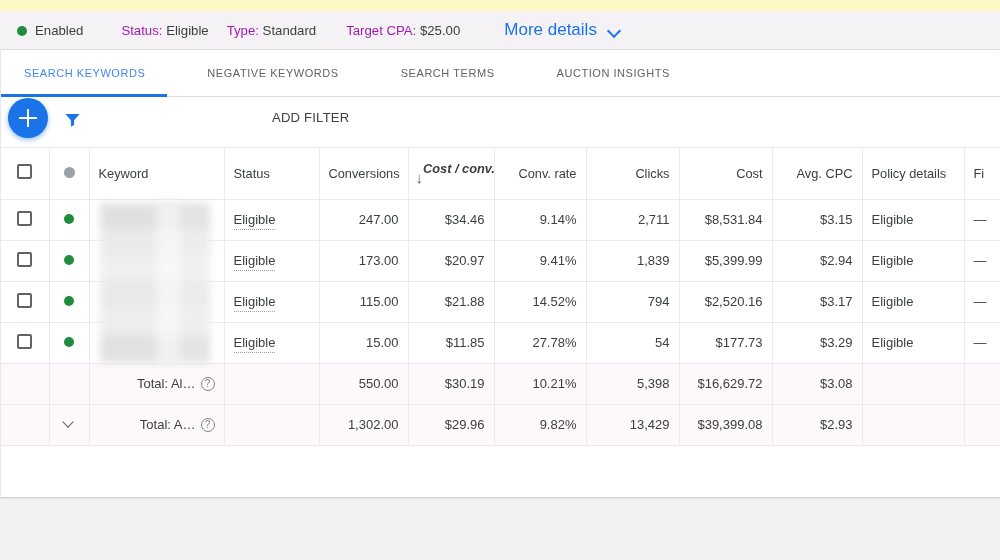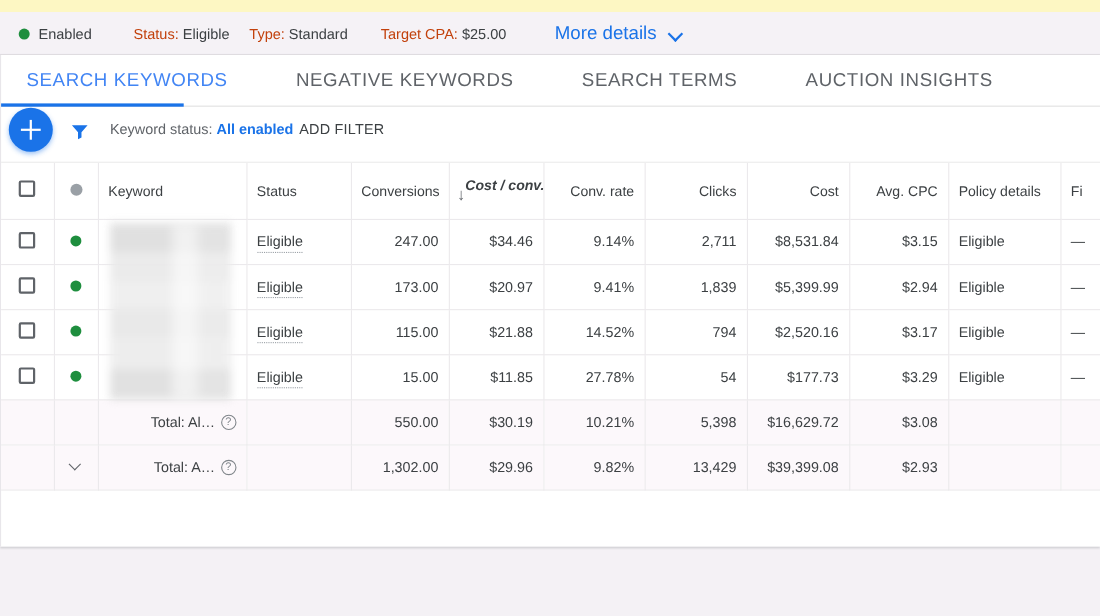--- a/index.html
+++ b/index.html
@@ -19,21 +19,21 @@
 
   
   .statusbar {
     position: absolute; left: 0; top: 11px; width: 1000px; height: 39px;
     background: #f5f2f6;
     border-bottom: 1px solid #e3e0e4;
     display: flex; align-items: center;
     padding-left: 17px;
   }
   .statusbar .seg { font-size: 13.2px; color: #3c4043; white-space: nowrap; }
-  .statusbar .lbl { color: #c2410c; }
+  .statusbar .lbl { color: #a21caf; }
   .statusbar .val { color: #3c4043; font-weight: 500; }
   .dot-enabled {
     width: 10px; height: 10px; border-radius: 50%;
     background: #1e8e3e; display: inline-block; margin-right: 8px;
     vertical-align: -1px;
   }
   .gap1 { width: 38px; } .gap2 { width: 18px; } .gap3 { width: 30px; }
   .gap4 { width: 44px; }
   .more-details {
     color: #1a73e8; font-size: 17px; font-weight: 500;
@@ -57,21 +57,21 @@
 
   
   .tabs {
     position: relative; height: 47px;
     border-bottom: 1px solid #e0e0e0;
     display: flex; align-items: flex-start;
     padding-left: 23px;
   }
   .tab {
     height: 46px; display: flex; align-items: center;
-    font-size: 17px; letter-spacing: .55px;
+    font-size: 11px; letter-spacing: .55px;
     color: #5f6368; cursor: pointer; white-space: nowrap;
     font-weight: 500;
   }
   .tab.active { color: #4285f4; }
   .tab-underline {
     position: absolute; bottom: -1px; left: 0;
     height: 3px; background: #1a73e8;
   }
   .tabspace { width: 62px; }
 
@@ -240,24 +240,20 @@
         </div>
       <div class="tab-underline" style="left:0;width:166px;"></div>
     </div>
 
     <div class="filterbar">
       <div class="fab"></div>
       <span class="funnel">
         <svg width="19" height="19" viewBox="0 0 24 24" aria-hidden="true">
             <path d="M3 5h18l-7 8v6l-4 2v-8z" fill="#1a73e8"></path>
           </svg>
-      </span>
-      <span class="filter-text">
-        <span>Keyword status:</span>
-        <b>All enabled</b>
       </span>
       <span class="addfilter">ADD FILTER</span>
     </div>
 
     <table class="grid">
       <colgroup>
         <col style="width:48px">
           <col style="width:40px">
           <col style="width:135px">
         <col style="width:95px">

